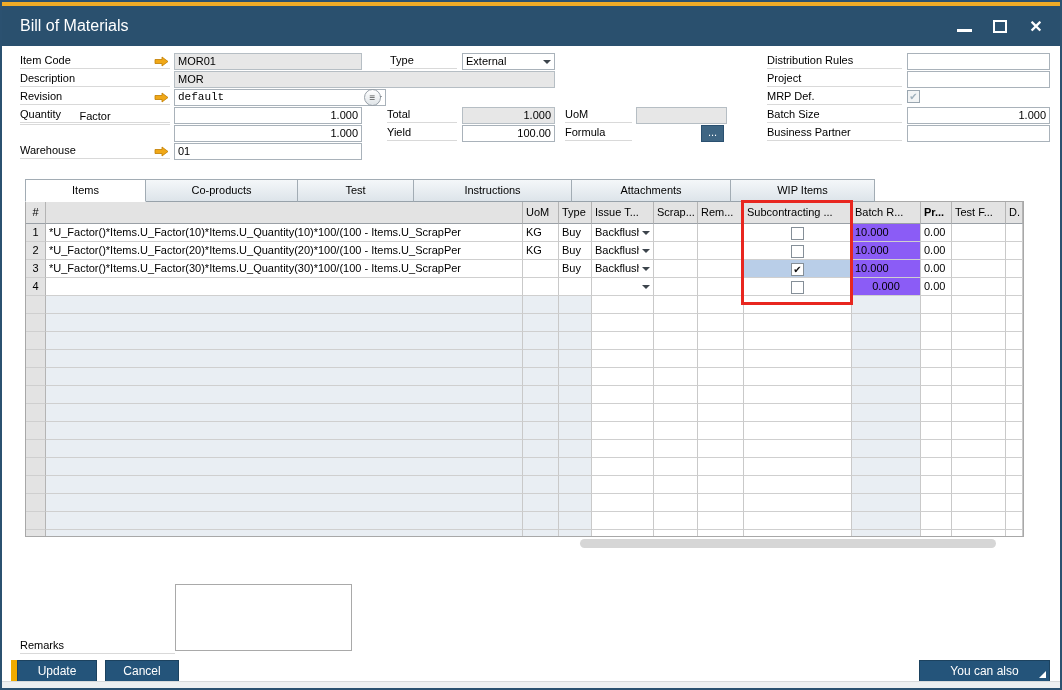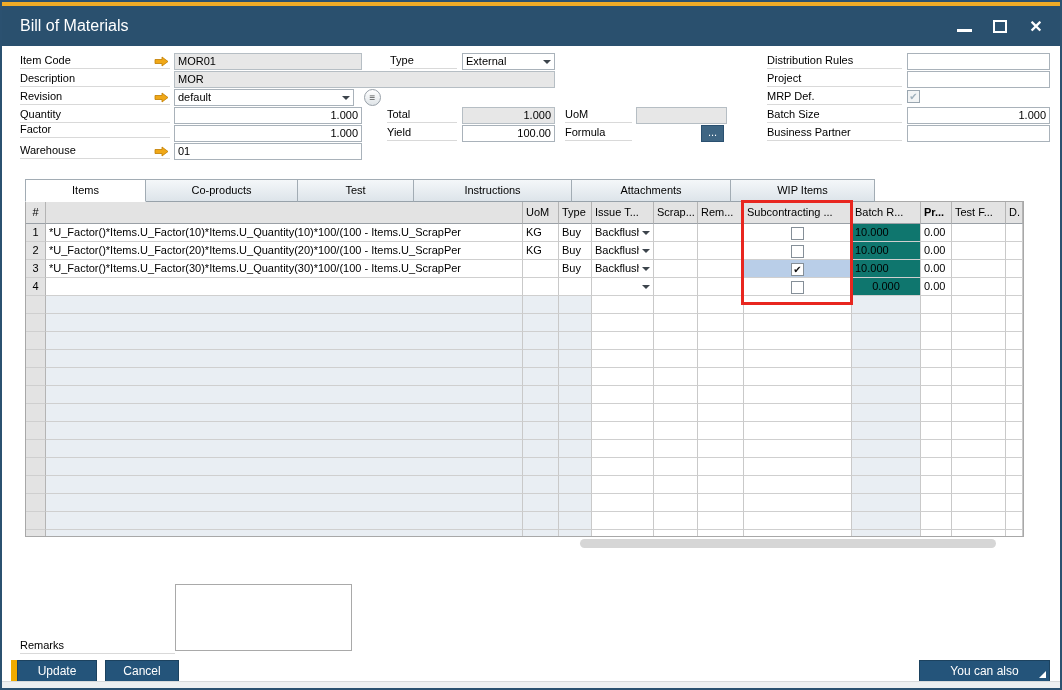--- a/index.html
+++ b/index.html
@@ -47,21 +47,21 @@
           border:1px solid #a8a8a8; overflow:hidden; background:#fff; }
   .g-row { display:flex; height:18px; }
   .g-row.hdr { height:22px; }
   .cell { flex:none; border-right:1px solid #c9c9c9; border-bottom:1px solid #cfcfcf;
           font-size:11px; line-height:17px; padding:0 3px; overflow:hidden;
           white-space:nowrap; position:relative; background:#fff; }
   .hdr .cell { background:#e3e3e3; line-height:21px; border-right:1px solid #b4b4b4;
                border-bottom:1px solid #9aa0a6; }
   .cell.numcol { background:#e3e3e3; text-align:center; padding:0; border-right:1px solid #b4b4b4; }
   .cell.tint { background:#e9eef3; }
-  .cell.btint { background:#0f766e; }
+  .cell.btint { background:#8b5cf6; }
   .cell.selected { background:#b9cee8; }
   .cell .cb { display:inline-block; width:13px; height:13px; border:1px solid #858f98; background:#fff;
               font-size:10px; line-height:11px; text-align:center; color:#111; vertical-align:middle; }
   .cell.center { text-align:center; }
   .cell .dd2 { position:absolute; right:3px; top:7px; width:0; height:0;
                border-left:4px solid transparent; border-right:4px solid transparent;
                border-top:4px solid #3c444c; }
 
   .red-box { position:absolute; left:739px; top:198px; width:112px; height:105px;
              border:3px solid #e8261f; z-index:3; pointer-events:none; }
@@ -108,27 +108,27 @@
     </svg>
   <span class="fld gray" style="left:172px;top:51px;width:188px;">MOR01</span>
 
   <span class="lbl" style="left:18px;top:69px;width:150px;">Description</span>
   <span class="fld gray" style="left:172px;top:69px;width:381px;">MOR</span>
 
   <span class="lbl" style="left:18px;top:87px;width:150px;">Revision</span>
   <svg class="arrow-icon" style="left:152px;top:90px;" viewBox="0 0 15 11">
       <path d="M1 3.5h7V1l6 4.5L8 10V7.5H1z" fill="#f0a818" stroke="#c07d00" stroke-width="0.8"></path>
     </svg>
-  <span class="fld combo" style="left:172px;top:87px;width:180px;"><span>default</span><i class="dd"></i></span>
+  <span class="fld combo" style="left:172px;top:87px;width:212px;font-family:Liberation Mono, monospace;"><span>default</span><i class="dd"></i></span>
   <span class="circle-btn" style="left:362px;top:87px;">≡</span>
 
   <span class="lbl" style="left:18px;top:105px;width:150px;">Quantity</span>
   <span class="fld num" style="left:172px;top:105px;width:188px;">1.000</span>
 
-  <span class="lbl" style="left:18px;top:120px;width:150px;">Factor</span>
+  <span class="lbl" style="left:18px;top:107px;width:150px;text-align:center;">Factor</span>
   <span class="fld num" style="left:172px;top:123px;width:188px;">1.000</span>
 
   <span class="lbl" style="left:18px;top:141px;width:150px;">Warehouse</span>
   <svg class="arrow-icon" style="left:152px;top:144px;" viewBox="0 0 15 11">
       <path d="M1 3.5h7V1l6 4.5L8 10V7.5H1z" fill="#f0a818" stroke="#c07d00" stroke-width="0.8"></path>
     </svg>
   <span class="fld" style="left:172px;top:141px;width:188px;">01</span>
 
   <span class="lbl" style="left:388px;top:51px;width:67px;">Type</span>
   <span class="fld combo" style="left:460px;top:51px;width:93px;"><span>External</span><i class="dd"></i></span>

